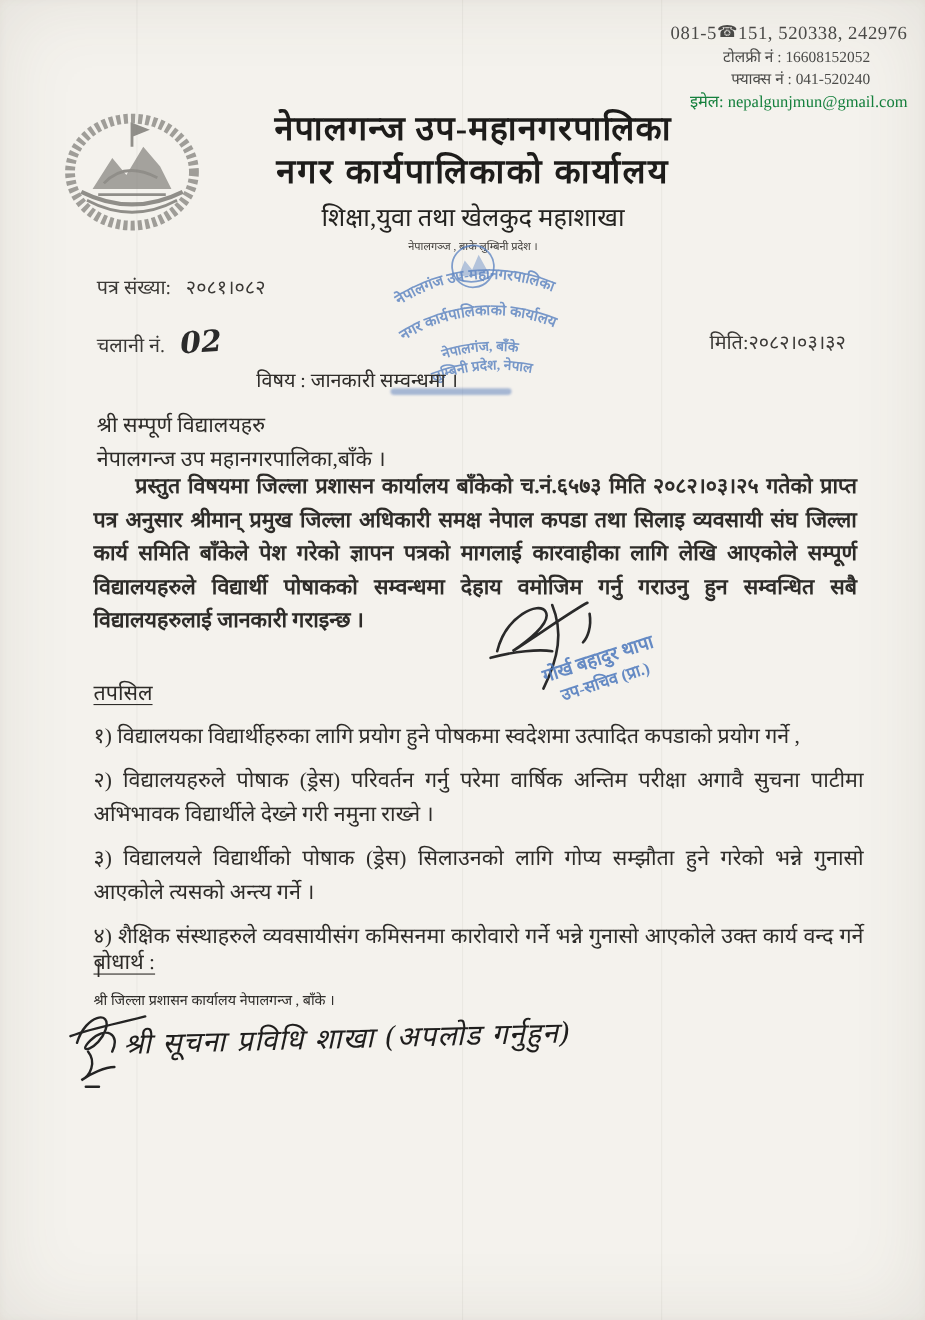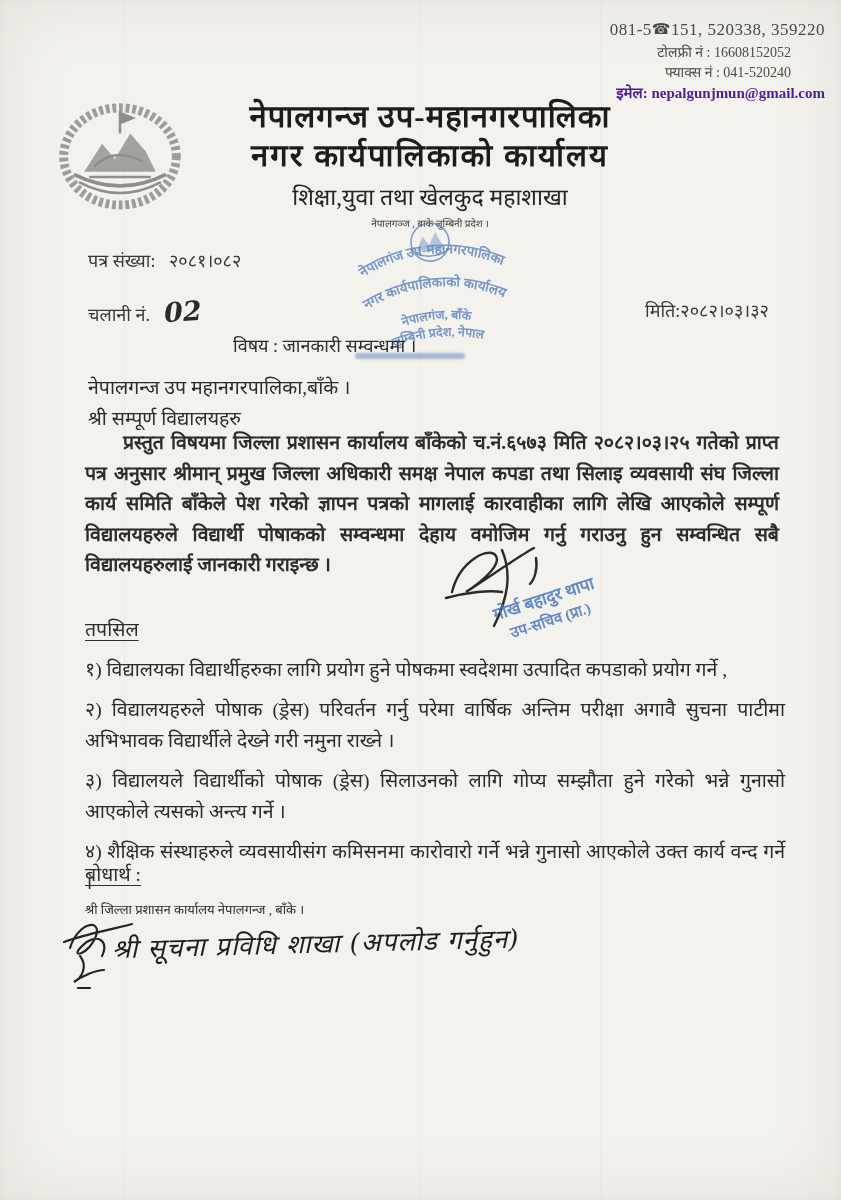--- a/index.html
+++ b/index.html
@@ -14,21 +14,21 @@
   }
   .paper::after{
     content:"";position:absolute;inset:0;pointer-events:none;
     box-shadow:inset 0 0 70px rgba(90,80,60,.10), inset 0 0 8px rgba(90,80,60,.05);
   }
   .fold{position:absolute;top:0;bottom:0;width:1px;background:rgba(60,50,40,.05);}
   
   .contact{position:absolute;top:18px;right:16px;width:300px;text-align:right;line-height:1.45;}
   .contact .ln1{font-size:17px;color:#4a4a48;letter-spacing:.5px;}
   .contact .ln2,.contact .ln3{font-size:14px;color:#4a4a48;padding-right:34px;}
-  .contact .ln4{font-size:15px;color:#4c1d95;font-weight:bold;}
+  .contact .ln4{font-size:15px;color:#15803d;}
   .phone-glyph{font-size:15px;position:relative;top:-1px;}
   
   .emblem{position:absolute;left:56px;top:94px;width:128px;height:130px;opacity:.75;}
   
   .titleblock{position:absolute;left:150px;top:98px;width:560px;text-align:center;}
   .t1{font-size:31px;font-weight:bold;color:#1d1c1a;letter-spacing:1px;line-height:1.25;}
   .t2{font-size:31px;font-weight:bold;color:#1d1c1a;letter-spacing:2px;line-height:1.25;}
   .t3{font-size:23px;color:#242320;margin-top:4px;}
   .t4{font-size:10px;color:#3c3a36;margin-top:4px;}
   
@@ -90,21 +90,21 @@
 <body>
 
 <div class="paper">
 
   <div class="fold" style="left:124px"></div>
   <div class="fold" style="left:420px"></div>
   <div class="fold" style="left:601px"></div>
 
   <div class="contact">
     <div class="ln1">
-      <span>081-5</span><span class="phone-glyph">☎</span><span>151, 520338, 359220</span>
+      <span>081-5</span><span class="phone-glyph">☎</span><span>151, 520338, 242976</span>
     </div>
     <div class="ln2">टोलफ्री नं  : 16608152052</div>
     <div class="ln3">फ्याक्स नं  : 041-520240</div>
     <div class="ln4">
       <span>इमेल:</span>
       <span>nepalgunjmun@gmail.com</span>
     </div>
   </div>
 
   <svg class="emblem" viewBox="0 0 100 100">
@@ -158,22 +158,22 @@
     </g>
   </svg>
 
   <div class="subject">
     <span>विषय :</span>
     <span>जानकारी सम्वन्धमा ।</span>
     <span class="smudge"></span>
   </div>
 
   <div class="recipient">
+    <div>श्री सम्पूर्ण विद्यालयहरु</div>
     <div>नेपालगन्ज उप महानगरपालिका,बाँके ।</div>
-    <div>श्री सम्पूर्ण विद्यालयहरु</div>
   </div>
 
   <div class="bodypara">प्रस्तुत विषयमा जिल्ला प्रशासन कार्यालय बाँकेको च.नं.६५७३ मिति २०८२।०३।२५ गतेको प्राप्त पत्र अनुसार श्रीमान् प्रमुख जिल्ला अधिकारी समक्ष नेपाल कपडा तथा सिलाइ व्यवसायी संघ जिल्ला कार्य समिति बाँकेले पेश गरेको ज्ञापन पत्रको मागलाई कारवाहीका लागि लेखि आएकोले सम्पूर्ण विद्यालयहरुले विद्यार्थी पोषाकको सम्वन्धमा देहाय वमोजिम गर्नु गराउनु हुन सम्वन्धित सबै विद्यालयहरुलाई जानकारी गराइन्छ ।</div>
 
   <svg class="sig-main" viewBox="0 0 150 95">
     <g fill="none" stroke="#2a2a2a" stroke-width="2.4" stroke-linecap="round">
       <path d="M14,52 C22,20 52,6 58,16 C64,26 40,44 28,52 C50,38 84,14 96,8"></path>
       <path d="M64,10 C74,34 70,58 56,86"></path>
       <path d="M8,58 C30,52 52,50 64,52"></path>
       <path d="M98,18 C100,30 96,40 92,44"></path>

